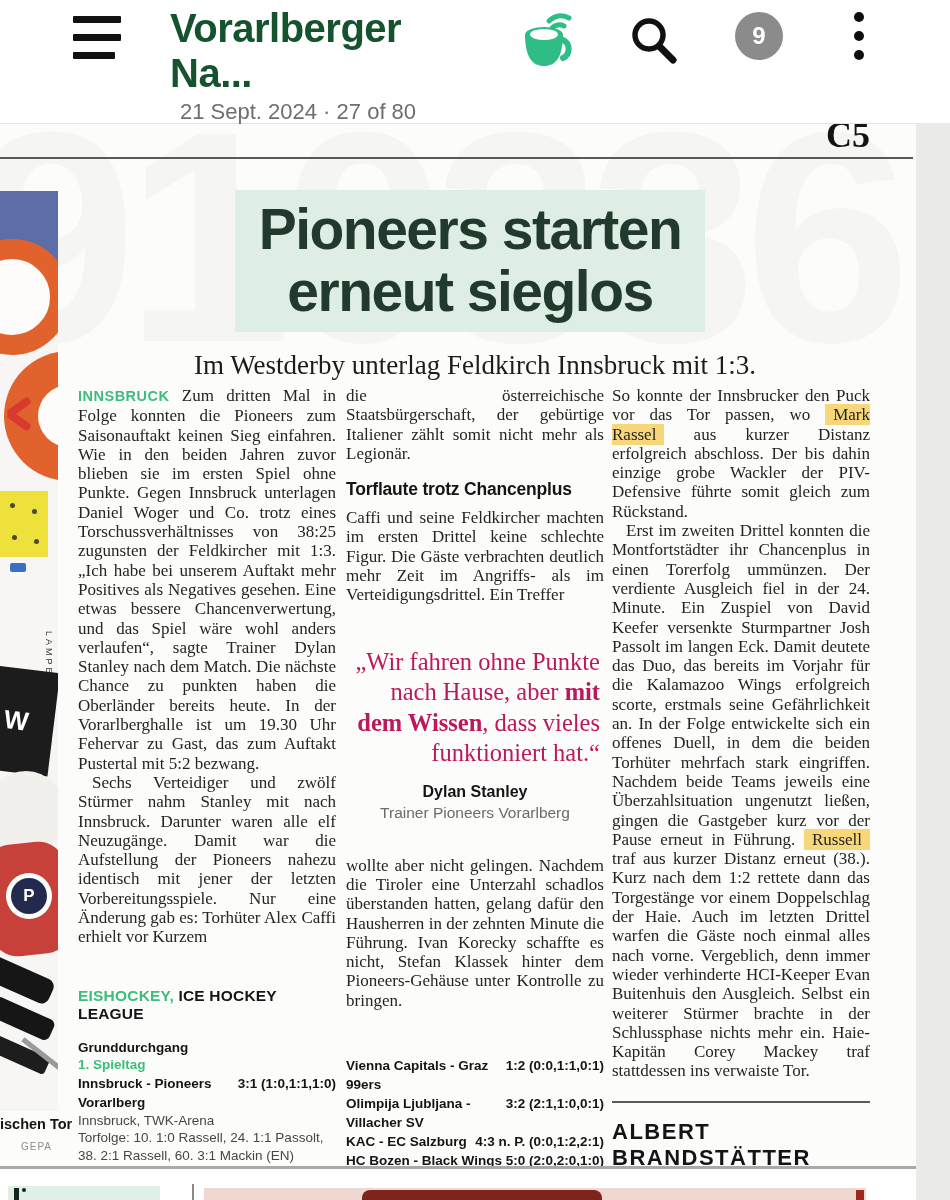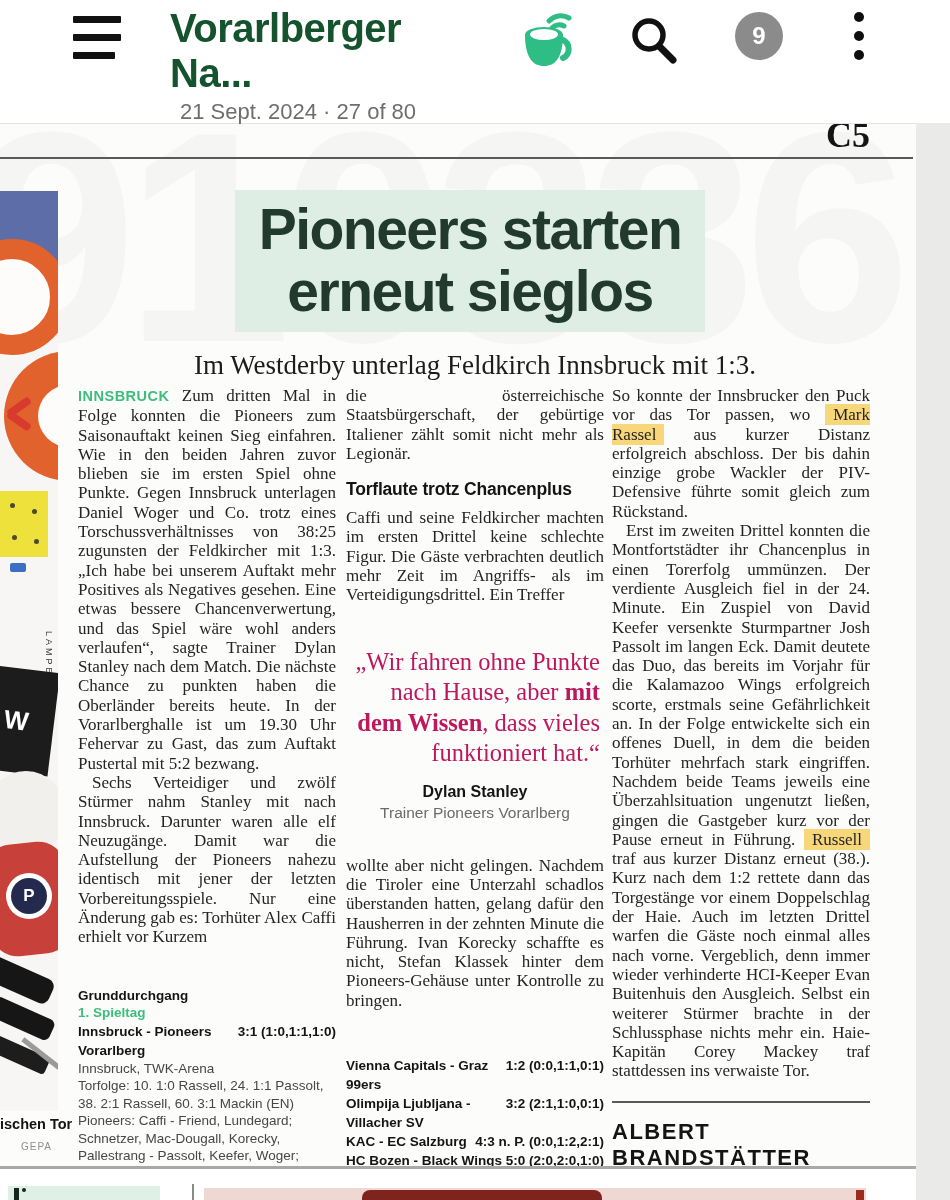--- a/index.html
+++ b/index.html
@@ -208,20 +208,21 @@
         <div>erneut sieglos</div>
       </div>
     </div>
     <div class="subheadline">Im Westderby unterlag Feldkirch Innsbruck mit 1:3.</div>
 
     <div class="col col1">
       <p class="serif-p"><span class="lead-in">INNSBRUCK</span><span> Zum dritten Mal in Folge konnten die Pioneers zum Saisonauftakt keinen Sieg einfahren. Wie in den beiden Jahren zuvor blieben sie im ersten Spiel ohne Punkte. Gegen Innsbruck unterlagen Daniel Woger und Co. trotz eines Torschussverhältnisses von 38:25 zugunsten der Feldkircher mit 1:3. „Ich habe bei unserem Auftakt mehr Positives als Negatives gesehen. Eine etwas bessere Chancenverwertung, und das Spiel wäre wohl anders verlaufen“, sagte Trainer Dylan Stanley nach dem Match. Die nächste Chance zu punkten haben die Oberländer bereits heute. In der Vorarlberghalle ist um 19.30 Uhr Fehervar zu Gast, das zum Auftakt Pustertal mit 5:2 bezwang.</span></p>
       <p class="serif-p indent">Sechs Verteidiger und zwölf Stürmer nahm Stanley mit nach Innsbruck. Darunter waren alle elf Neuzugänge. Damit war die Aufstellung der Pioneers nahezu identisch mit jener der letzten Vorbereitungsspiele. Nur eine Änderung gab es: Torhüter Alex Caffi erhielt vor Kurzem</p>
 
       <div class="league-box">
+        <div class="league-title"><span class="green">EISHOCKEY,</span><span> ICE HOCKEY LEAGUE</span></div>
         <div class="stat stat-bold round-label">Grunddurchgang</div>
         <div class="matchday">1. Spieltag</div>
         <div class="score-row">
           <span>Innsbruck - Pioneers Vorarlberg</span>
           <span class="sc">3:1 (1:0,1:1,1:0)</span>
         </div>
         <div class="stat">Innsbruck, TWK-Arena</div>
         <div class="stat">Torfolge: 10. 1:0 Rassell, 24. 1:1 Passolt, 38. 2:1 Rassell, 60. 3:1 Mackin (EN)</div>
         <div class="stat">Pioneers: Caffi - Friend, Lundegard; Schnetzer, Mac-Dougall, Korecky, Pallestrang - Passolt, Keefer, Woger; Nardi, Cooper, Metzler; Sowder, Gilmour, Maier; Macierzynski, Tschofen, Erne</div>
       </div>

